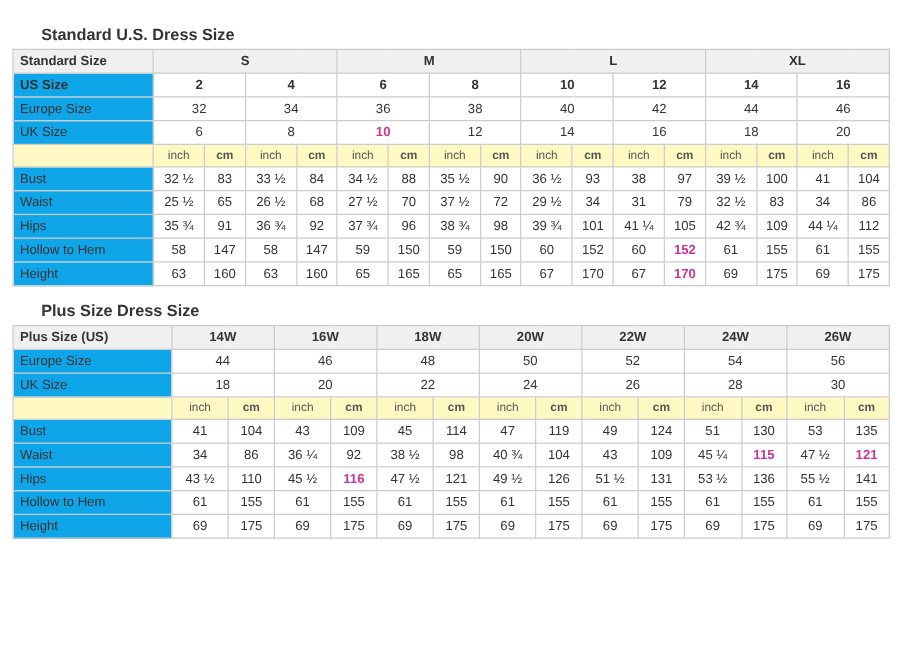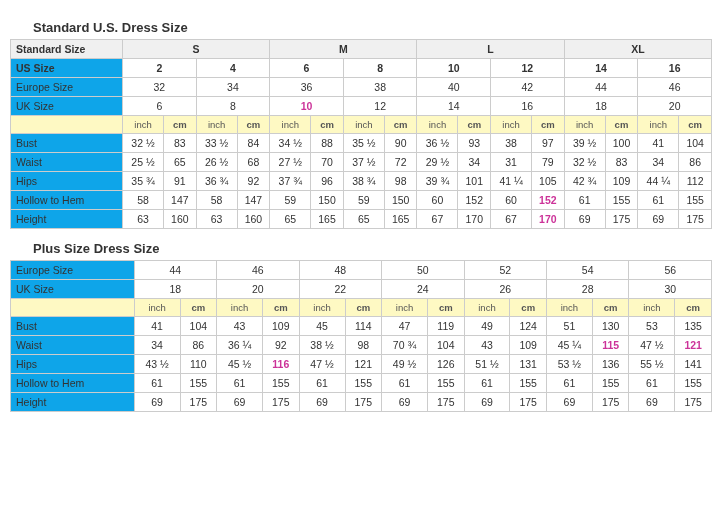--- a/index.html
+++ b/index.html
@@ -222,20 +222,30 @@
         <td>175</td>
     </tr>
   </tbody>
 </table>
 
 <div class="section-title">Plus Size Dress Size</div>
 
 <table>
   <tbody>
 
+    <tr class="size-label-row">
+      <td class="label-col">Plus Size (US)</td>
+      <td colspan="2">14W</td>
+      <td colspan="2">16W</td>
+      <td colspan="2">18W</td>
+      <td colspan="2">20W</td>
+      <td colspan="2">22W</td>
+      <td colspan="2">24W</td>
+      <td colspan="2">26W</td>
+    </tr>
 
     <tr>
       <td class="label-col">Europe Size</td>
       <td colspan="2">44</td>
       <td colspan="2">46</td>
       <td colspan="2">48</td>
       <td colspan="2">50</td>
       <td colspan="2">52</td>
       <td colspan="2">54</td>
       <td colspan="2">56</td>
@@ -289,21 +299,21 @@
     </tr>
 
     <tr>
       <td class="label-col">Waist</td>
       <td>34</td>
         <td>86</td>
       <td>36 ¼</td>
         <td>92</td>
       <td>38 ½</td>
         <td>98</td>
-      <td>70 ¾</td>
+      <td>40 ¾</td>
         <td>104</td>
       <td>43</td>
         <td>109</td>
       <td>45 ¼</td>
         <td class="pink">115</td>
       <td>47 ½</td>
         <td class="pink">121</td>
     </tr>
 
     <tr>

